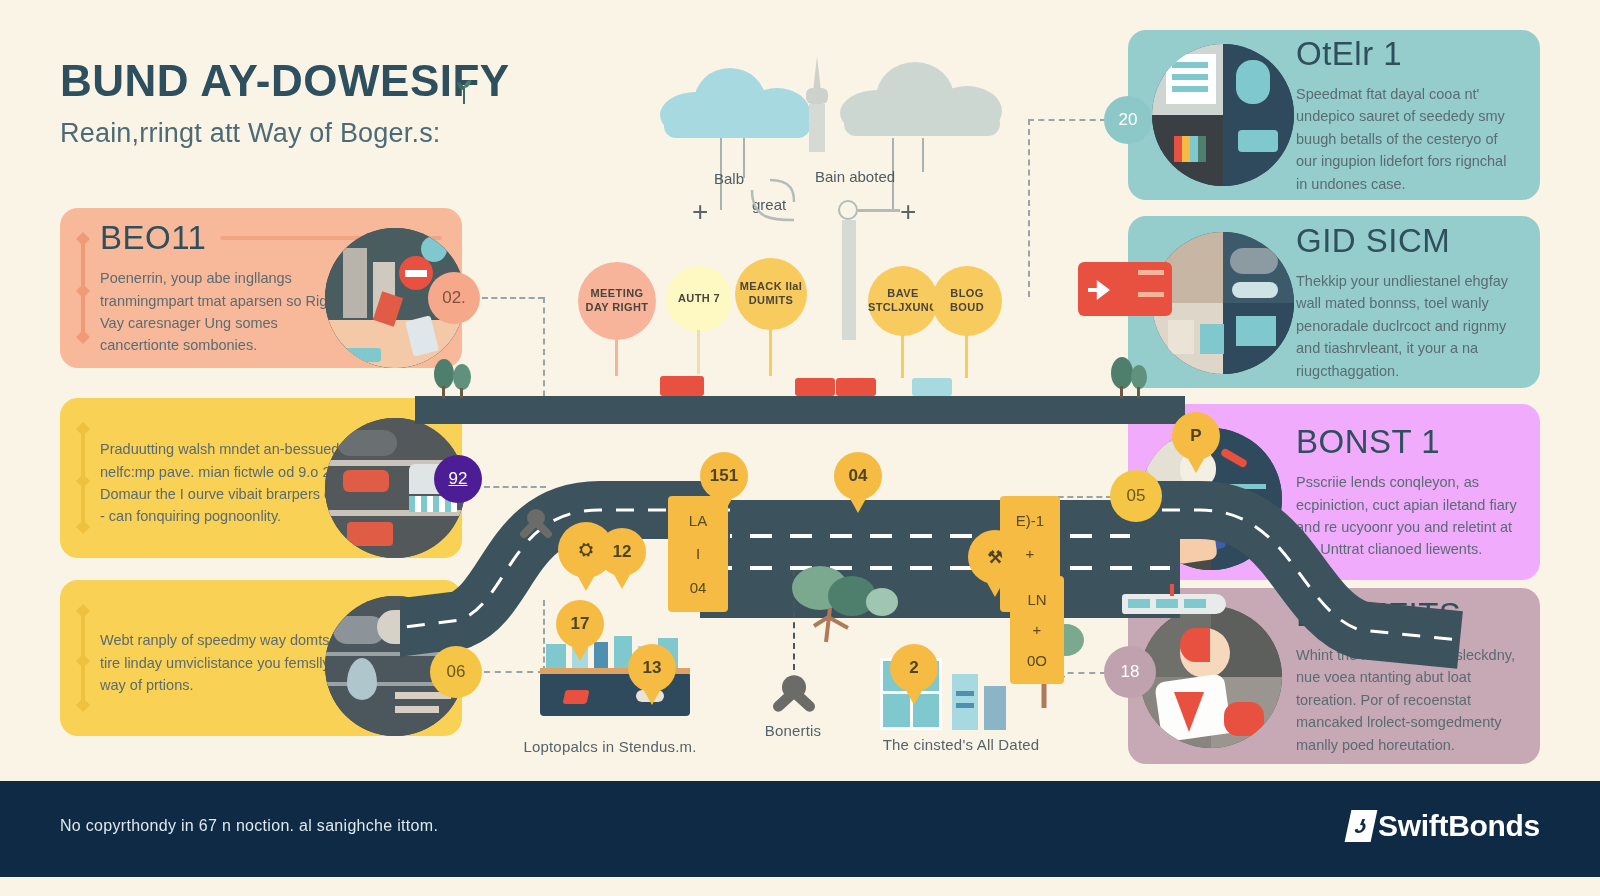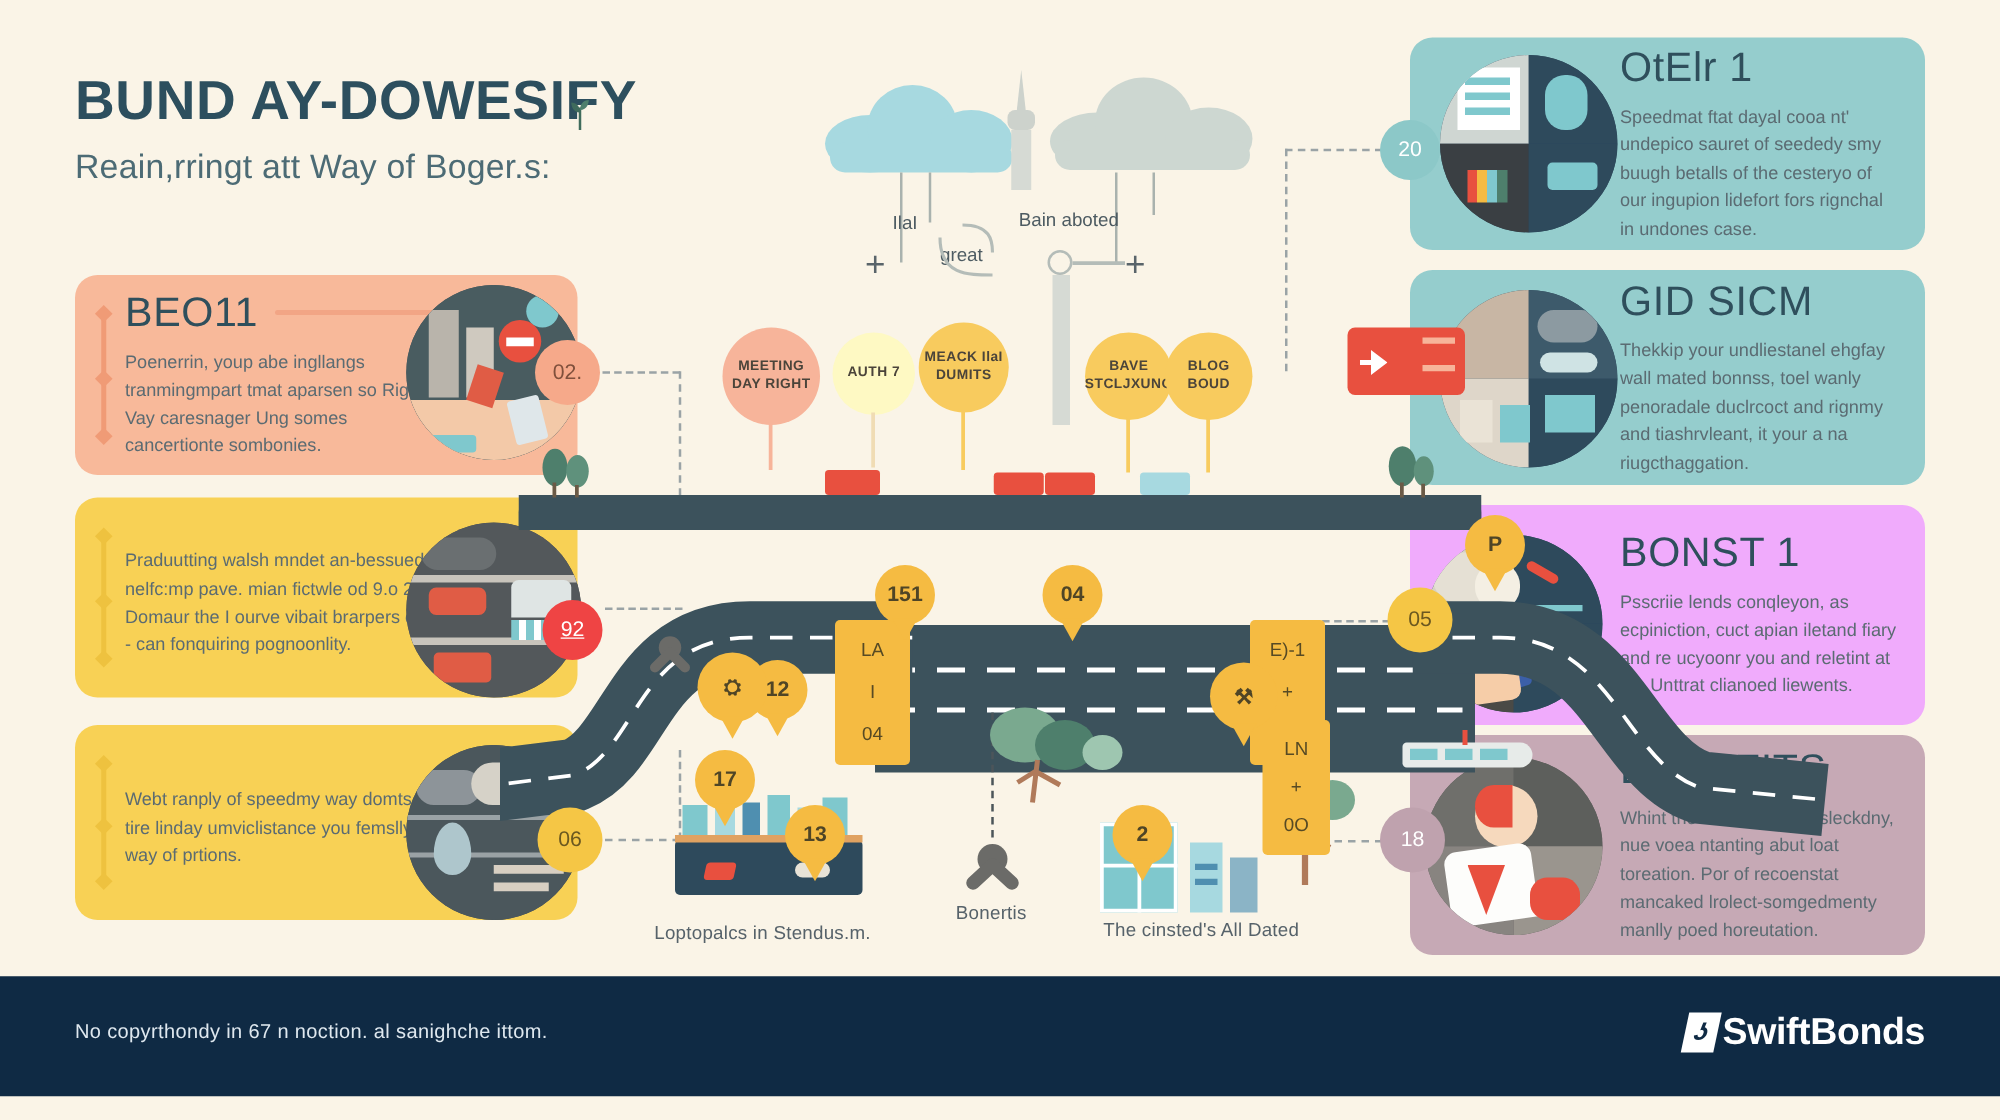--- a/index.html
+++ b/index.html
@@ -139,21 +139,21 @@
   <div class="header">
     <div class="title">BUND AY-DOWESIFY</div>
     <div class="subtitle">Reain,rringt att Way of Boger.s:</div>
   </div>
   <svg class="title-sprout" viewBox="0 0 16 26">
     <path d="M8 26 L8 8" stroke="#3f6b5c" stroke-width="2"></path>
     <path d="M8 12 C2 12 1 6 1 4 C5 4 8 7 8 12Z" fill="#3f6b5c"></path>
     <path d="M8 10 C14 10 15 4 15 2 C11 2 8 5 8 10Z" fill="#4e7f6c"></path>
   </svg>
 
-  <div class="card card-left" style="top:220px;height:160px;background:#f8b99a">
+  <div class="card card-left" style="top:208px;height:160px;background:#f8b99a">
     <div class="vbar">
       <div class="stem" style="background:#f09b76"></div>
       <div class="dia d1" style="background:#f09b76"></div>
       <div class="dia d2" style="background:#f09b76"></div>
       <div class="dia d3" style="background:#f09b76"></div>
     </div>
     <div class="card-body">
       <div class="card-head">
         <div class="card-title">BEO11</div>
         <div class="card-rule" style="background:#f2a585"></div>
@@ -191,21 +191,21 @@
   <div class="circ" style="left:325px;top:418px;width:140px;height:140px;background:#4a4f52;">
     <div style="position:absolute;left:0;top:0;width:100%;height:100%;background:#53585b"></div>
     <div style="position:absolute;left:0;top:42px;width:100%;height:6px;background:#c8c4bc"></div>
     <div style="position:absolute;left:0;top:92px;width:100%;height:6px;background:#c8c4bc"></div>
     <div style="position:absolute;left:18px;top:52px;width:46px;height:22px;border-radius:6px;background:#e05c45"></div>
     <div style="position:absolute;left:22px;top:104px;width:46px;height:24px;border-radius:4px;background:#e05c45"></div>
     <div style="position:absolute;left:84px;top:46px;width:48px;height:30px;border-radius:6px 6px 0 0;background:#dfe5e4"></div>
     <div style="position:absolute;left:84px;top:78px;width:48px;height:16px;background:repeating-linear-gradient(90deg,#7fc8cd 0 6px,#fff 6px 12px)"></div>
     <div style="position:absolute;left:12px;top:12px;width:60px;height:26px;border-radius:14px;background:#6a6f71"></div>
   </div>
-  <div class="badge" style="left:434px;top:480px;width:48px;height:48px;background:#ef4444;color:#ffffff;text-decoration:underline;">92</div>
+  <div class="badge" style="left:434px;top:455px;width:48px;height:48px;background:#4c1d95;color:#ffffff;text-decoration:underline;">92</div>
   <div class="dash-conn" style="left:484px;top:486px;width:62px"></div>
 
   <div class="card card-left" style="top:580px;height:156px;background:#f8d155">
     <div class="vbar">
       <div class="stem" style="background:#eec23f"></div>
       <div class="dia d1" style="background:#eec23f"></div>
       <div class="dia d2" style="background:#eec23f"></div>
       <div class="dia d3" style="background:#eec23f"></div>
     </div>
     <div class="card-body">
@@ -333,21 +333,21 @@
   <div style="position:absolute;left:800px;top:56px;width:34px;height:110px;">
     <div style="position:absolute;left:13px;top:0;width:8px;height:36px;background:#cdd2cc;clip-path:polygon(50% 0,100% 100%,0 100%)"></div>
     <div style="position:absolute;left:6px;top:32px;width:22px;height:16px;border-radius:6px;background:#cdd2cc"></div>
     <div style="position:absolute;left:9px;top:48px;width:16px;height:48px;background:#d6dad4"></div>
   </div>
 
   <div style="position:absolute;left:720px;top:138px;width:2px;height:72px;background:#a9b2ae"></div>
   <div style="position:absolute;left:743px;top:138px;width:2px;height:40px;background:#a9b2ae"></div>
   <div style="position:absolute;left:892px;top:138px;width:2px;height:74px;background:#a9b2ae"></div>
   <div style="position:absolute;left:922px;top:138px;width:2px;height:34px;background:#a9b2ae"></div>
-  <div class="clabel" style="left:714px;top:170px;">IlaI</div>
+  <div class="clabel" style="left:714px;top:170px;">Balb</div>
   <div class="clabel" style="left:752px;top:196px;">great</div>
   <div class="clabel" style="left:815px;top:168px;">Bain aboted</div>
   <div class="plus" style="left:692px;top:198px;">+</div>
   <div class="plus" style="left:900px;top:198px;">+</div>
   <svg style="position:absolute;left:740px;top:176px;width:90px;height:60px">
     <path d="M30 4 C52 4 54 16 54 26" stroke="#b4bcb8" stroke-width="2.5" fill="none"></path>
     <path d="M12 14 C12 44 34 44 54 44" stroke="#b4bcb8" stroke-width="2.5" fill="none"></path>
   </svg>
   <div style="position:absolute;left:838px;top:200px;width:20px;height:20px;border:2.5px solid #b4bcb8;border-radius:50%;background:#faf4e7"></div>
   <div style="position:absolute;left:858px;top:209px;width:42px;height:2.5px;background:#b4bcb8"></div>

